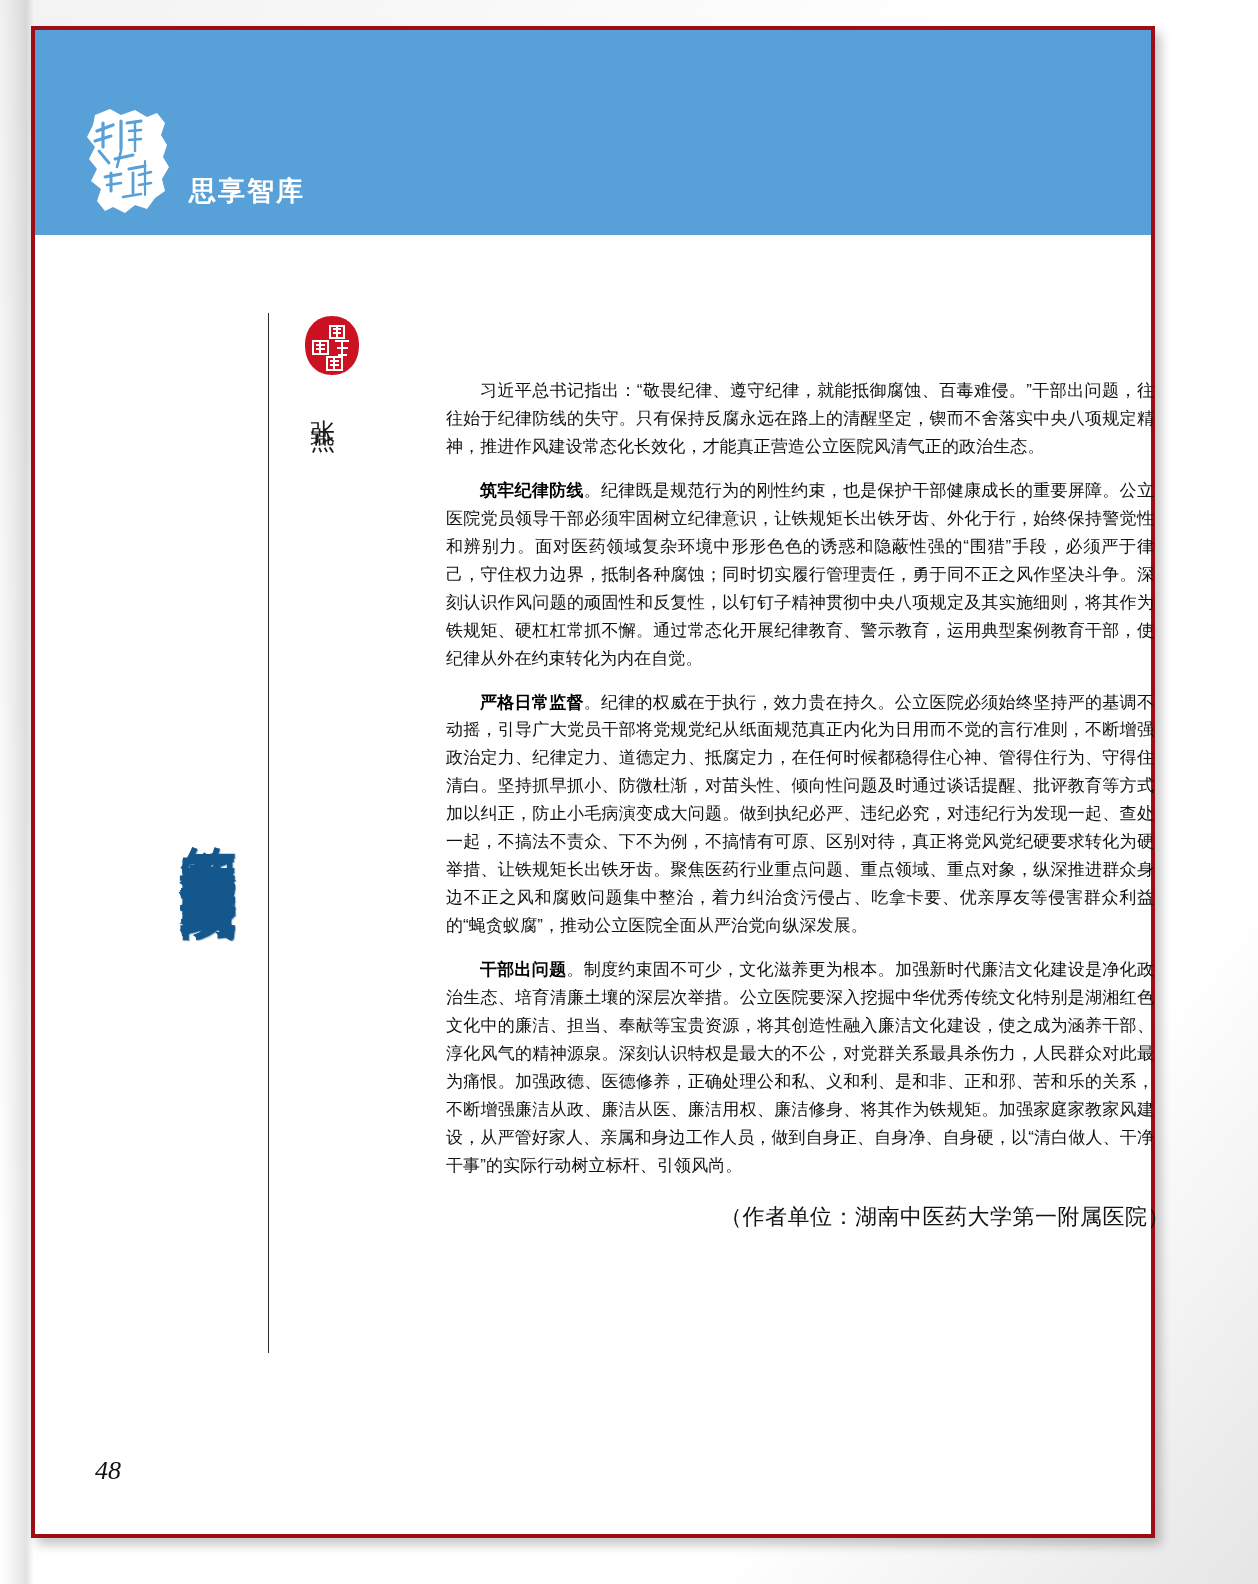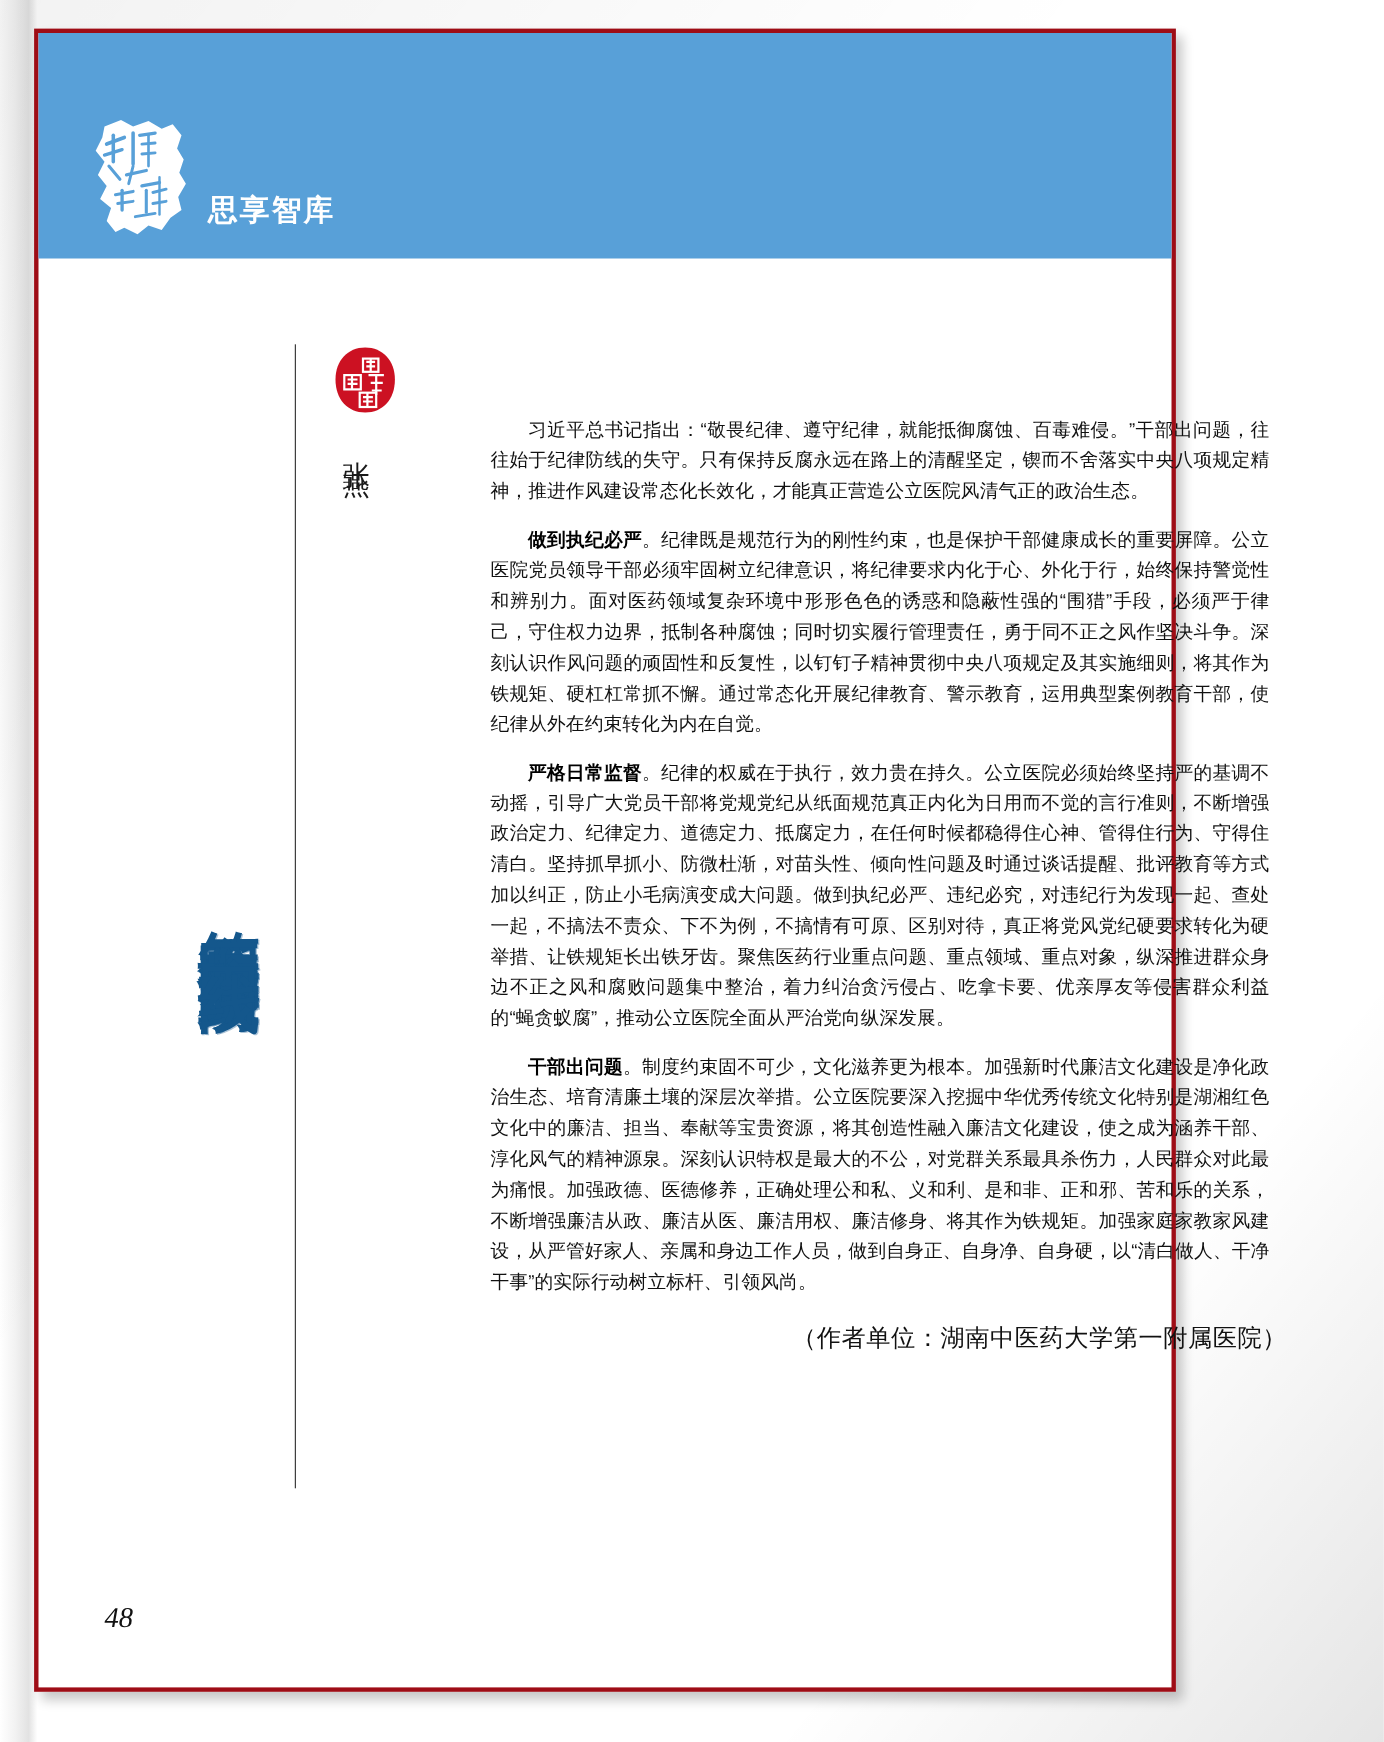--- a/index.html
+++ b/index.html
@@ -33,21 +33,21 @@
       linear-gradient(to bottom right, rgba(0,0,0,0.05), rgba(0,0,0,0) 40%),
       linear-gradient(to top left, rgba(0,0,0,0.10), rgba(0,0,0,0) 22%);
     pointer-events: none;
   }
 
   
   .page-sheet {
     position: absolute;
     left: 31px;
     top: 26px;
-    width: 1038px;
+    width: 1124px;
     height: 1512px;
     background: #ffffff;
     border: 4px solid #9e0d16;
     box-sizing: border-box;
     box-shadow: 6px 7px 10px rgba(0,0,0,0.22);
   }
 
   
   .masthead {
     position: absolute;
@@ -280,21 +280,21 @@
               <rect x="24" y="42" width="15" height="13"></rect>
               <path d="M27,46 L36,46 M27,50 L36,50 M31,42 L31,55"></path>
             </g>
           </svg>
         </div>
         <div class="author-name">张燕</div>
       </div>
 
       <div class="text-col">
         <p><span>习近平总书记指出：“敬畏纪律、遵守纪律，就能抵御腐蚀、百毒难侵。”干部出问题，往往始于纪律防线的失守。只有保持反腐永远在路上的清醒坚定，锲而不舍落实中央八项规定精神，推进作风建设常态化长效化，才能真正营造公立医院风清气正的政治生态。</span></p>
-        <p><span class="lead">做到执纪必严</span><span>。纪律既是规范行为的刚性约束，也是保护干部健康成长的重要屏障。公立医院党员领导干部必须牢固树立纪律意识，将纪律要求内化于心、外化于行，始终保持警觉性和辨别力。面对医药领域复杂环境中形形色色的诱惑和隐蔽性强的“围猎”手段，必须严于律己，守住权力边界，抵制各种腐蚀；同时切实履行管理责任，勇于同不正之风作坚决斗争。深刻认识作风问题的顽固性和反复性，以钉钉子精神贯彻中央八项规定及其实施细则，将其作为铁规矩、硬杠杠常抓不懈。通过常态化开展纪律教育、警示教育，运用典型案例教育干部，使纪律从外在约束转化为内在自觉。</span></p>
+        <p><span class="lead">筑牢纪律防线</span><span>。纪律既是规范行为的刚性约束，也是保护干部健康成长的重要屏障。公立医院党员领导干部必须牢固树立纪律意识，让铁规矩长出铁牙齿、外化于行，始终保持警觉性和辨别力。面对医药领域复杂环境中形形色色的诱惑和隐蔽性强的“围猎”手段，必须严于律己，守住权力边界，抵制各种腐蚀；同时切实履行管理责任，勇于同不正之风作坚决斗争。深刻认识作风问题的顽固性和反复性，以钉钉子精神贯彻中央八项规定及其实施细则，将其作为铁规矩、硬杠杠常抓不懈。通过常态化开展纪律教育、警示教育，运用典型案例教育干部，使纪律从外在约束转化为内在自觉。</span></p>
         <p><span class="lead">严格日常监督</span><span>。纪律的权威在于执行，效力贵在持久。公立医院必须始终坚持严的基调不动摇，引导广大党员干部将党规党纪从纸面规范真正内化为日用而不觉的言行准则，不断增强政治定力、纪律定力、道德定力、抵腐定力，在任何时候都稳得住心神、管得住行为、守得住清白。坚持抓早抓小、防微杜渐，对苗头性、倾向性问题及时通过谈话提醒、批评教育等方式加以纠正，防止小毛病演变成大问题。做到执纪必严、违纪必究，对违纪行为发现一起、查处一起，不搞法不责众、下不为例，不搞情有可原、区别对待，真正将党风党纪硬要求转化为硬举措、让铁规矩长出铁牙齿。聚焦医药行业重点问题、重点领域、重点对象，纵深推进群众身边不正之风和腐败问题集中整治，着力纠治贪污侵占、吃拿卡要、优亲厚友等侵害群众利益的“蝇贪蚁腐”，推动公立医院全面从严治党向纵深发展。</span></p>
         <p><span class="lead">干部出问题</span><span>。制度约束固不可少，文化滋养更为根本。加强新时代廉洁文化建设是净化政治生态、培育清廉土壤的深层次举措。公立医院要深入挖掘中华优秀传统文化特别是湖湘红色文化中的廉洁、担当、奉献等宝贵资源，将其创造性融入廉洁文化建设，使之成为涵养干部、淳化风气的精神源泉。深刻认识特权是最大的不公，对党群关系最具杀伤力，人民群众对此最为痛恨。加强政德、医德修养，正确处理公和私、义和利、是和非、正和邪、苦和乐的关系，不断增强廉洁从政、廉洁从医、廉洁用权、廉洁修身、将其作为铁规矩。加强家庭家教家风建设，从严管好家人、亲属和身边工作人员，做到自身正、自身净、自身硬，以“清白做人、干净干事”的实际行动树立标杆、引领风尚。</span></p>
 
         <div class="affiliation">（作者单位：湖南中医药大学第一附属医院）</div>
       </div>
 
       <div class="folio">48</div>
     </div>
   </div>
 </div>

